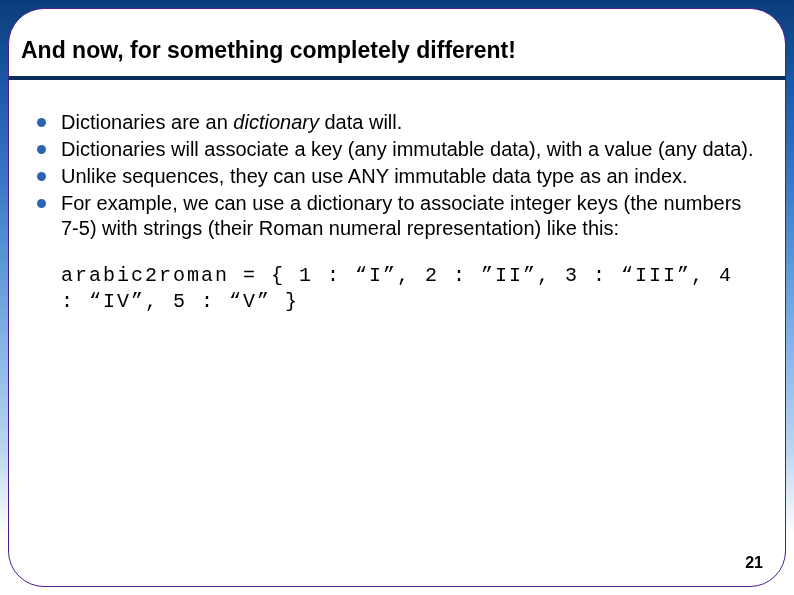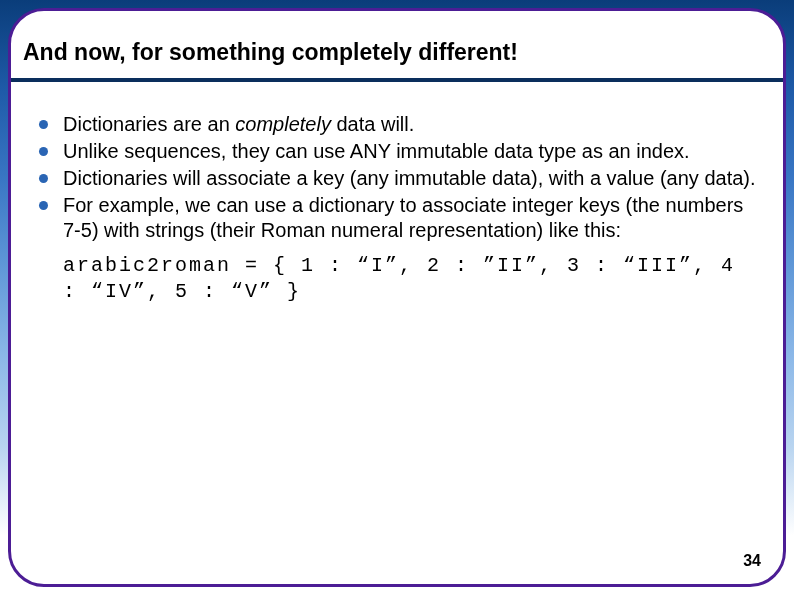--- a/index.html
+++ b/index.html
@@ -12,21 +12,21 @@
     overflow: hidden;
   }
   .slide-card {
     position: absolute;
     top: 8px;
     left: 8px;
     right: 8px;
     bottom: 8px;
     background: #ffffff;
     border-radius: 36px;
-    border: 3px solid #4c1d95;
+    border: 1px solid #4c1d95;
     overflow: hidden;
   }
   .title-area {
     padding: 28px 10px 12px 12px;
   }
   .slide-title {
     font-size: 23px;
     font-weight: bold;
     color: #000;
   }
@@ -54,21 +54,21 @@
     position: absolute;
     left: 4px;
     top: 8px;
     width: 9px;
     height: 9px;
     background: #2a65b4;
     border-radius: 50%;
   }
   .italic { font-style: italic; }
   .code-block {
-    margin-top: 10px;
+    margin-top: 22px;
     margin-left: 28px;
     font-family: "Courier New", Courier, monospace;
     font-size: 20px;
     letter-spacing: 2px;
     line-height: 1.3;
   }
   .page-number {
     position: absolute;
     bottom: 14px;
     right: 22px;
@@ -81,28 +81,28 @@
 <body>
 
 <div class="slide-card">
   <div class="title-area">
     <h1 class="slide-title">And now, for something completely different!</h1>
   </div>
   <div class="divider"></div>
   <div class="content">
     <ul class="bullet-list">
       <li class="bullet-item">
-        <span>Dictionaries are an </span><span class="italic">completely</span><span> data will.</span>
+        <span>Dictionaries are an </span><span class="italic">dictionary</span><span> data will.</span>
+      </li>
+      <li class="bullet-item">
+        <span>Dictionaries will associate a key (any immutable data), with a value (any data).</span>
       </li>
       <li class="bullet-item">
         <span>Unlike sequences, they can use ANY immutable data type as an index.</span>
-      </li>
-      <li class="bullet-item">
-        <span>Dictionaries will associate a key (any immutable data), with a value (any data).</span>
       </li>
       <li class="bullet-item">
         <span>For example, we can use a dictionary to associate integer keys (the numbers 7-5) with strings (their Roman numeral representation) like this:</span>
       </li>
     </ul>
     <div class="code-block">arabic2roman = { 1 : “I”, 2 : ”II”, 3 : “III”, 4 : “IV”, 5 : “V” }</div>
   </div>
-  <div class="page-number">34</div>
+  <div class="page-number">21</div>
 </div>
 
 </body></html>

